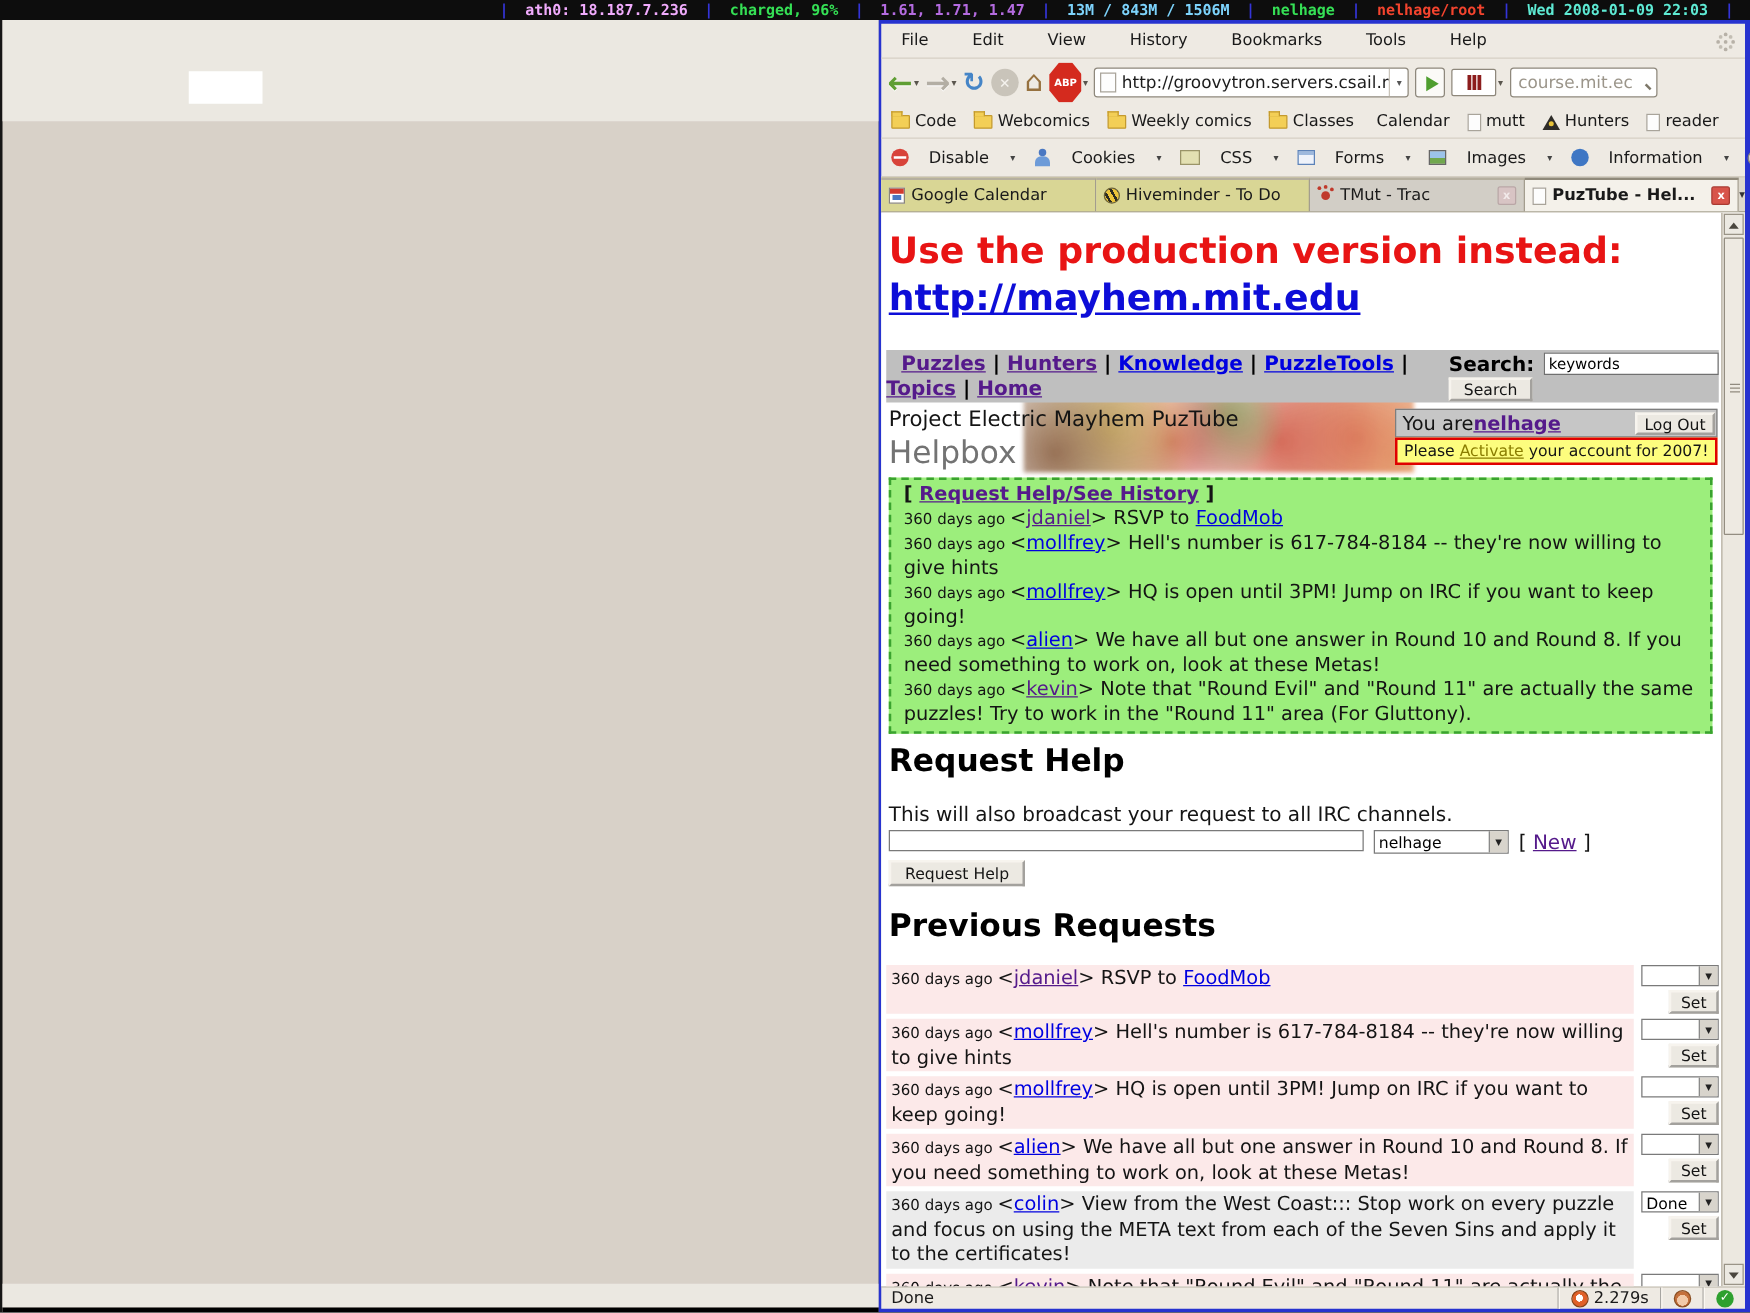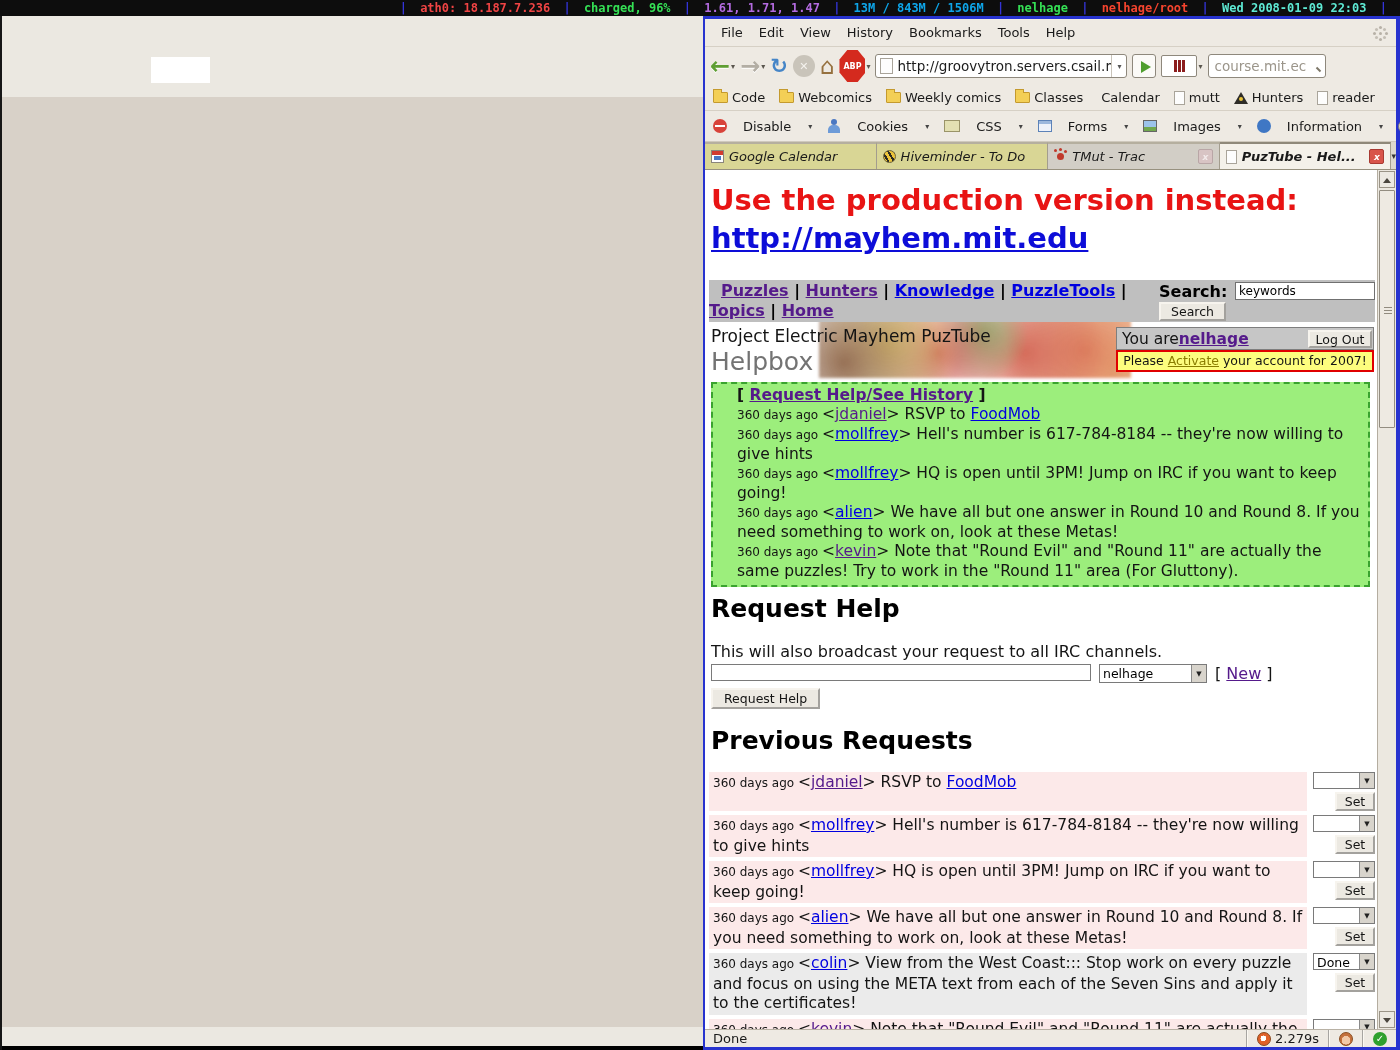--- a/index.html
+++ b/index.html
@@ -16,21 +16,21 @@
   #left-win { position:absolute; left:0; top:16px; width:703px; height:1034px; background:#d8d1c8; border-left:2px solid #161616; }
   .lw-top { position:absolute; left:0; top:0; right:0; height:81px; background:#ebe8e1; }
   .lw-whitebox { position:absolute; left:149px; top:41px; width:59px; height:26px; background:#ffffff; }
   .lw-status { position:absolute; left:0; bottom:4px; right:0; height:19px; background:#ebe8e1; }
   .lw-black { position:absolute; left:0; bottom:0; right:0; height:4px; background:#000; }
 
   
   #ffwin { position:absolute; left:703px; top:16px; width:697px; height:1034px; background:#2733cf; }
   #chrome { position:absolute; left:2px; top:3px; width:691px; height:1028px; background:#eeeae3; display:flex; flex-direction:column; }
 
-  .menubar { height:27px; display:flex; align-items:center; padding:0 8px; gap:0; font-size:13px; color:#1a1a1a; position:relative; }
+  .menubar { height:27px; display:flex; align-items:center; padding:0 8px; gap:19px; font-size:13px; color:#1a1a1a; position:relative; }
   .menu-item { padding:3px 8px; cursor:default; }
   .throbber { position:absolute; right:8px; top:6px; width:16px; height:16px; }
   .throbber i { position:absolute; left:7px; top:7px; width:3px; height:3px; border-radius:50%; background:#b7b1a7;
     box-shadow:6px 0 0 #b7b1a7, 4px 4px 0 #c3beb4, 0 6px 0 #b7b1a7, -4px 4px 0 #c3beb4, -6px 0 0 #b7b1a7, -4px -4px 0 #c3beb4, 0 -6px 0 #b7b1a7, 4px -4px 0 #c3beb4; }
 
   .navbar { height:39px; border-top:1px solid #d6d0c5; display:flex; align-items:center; padding:0 5px; gap:5px; }
   .tbtn { display:flex; align-items:center; justify-content:center; }
   .arrow-back { font-size:24px; font-weight:bold; color:#5f9e33; line-height:24px; text-shadow:0 1px 0 #fff; }
   .arrow-fwd  { font-size:24px; font-weight:bold; color:#b3aea4; line-height:24px; text-shadow:0 1px 0 #fff; }
   .caret { font-size:8px; color:#5a564e; margin-left:1px; }
@@ -70,21 +70,21 @@
   .ic-person::before { content:""; position:absolute; left:4px; top:0; width:6px; height:6px; border-radius:50%; background:#4a78c2; }
   .ic-person::after { content:""; position:absolute; left:1px; top:6px; width:12px; height:8px; border-radius:5px 5px 0 0; background:#6d9bd8; }
   .ic-css { width:16px; height:12px; background:#e3e0b2; border:1px solid #9a9468; }
   .ic-forms { width:14px; height:12px; background:#eef2fa; border:1px solid #5c82b8; box-shadow:inset 0 3px 0 #9db8dd; }
   .ic-images { width:14px; height:12px; background:linear-gradient(180deg,#9cc3ea 55%,#71a84e 55%); border:1px solid #666; }
   .ic-info { width:14px; height:14px; border-radius:50%; background:#3f77c4; color:#fff; font-size:10px; font-weight:bold; text-align:center; line-height:14px; }
   .ic-misc { width:13px; height:13px; border-radius:50%; background:radial-gradient(circle at 35% 30%,#f2f2f2,#9e9a92); border:1px solid #8a857b; }
   .ic-pencil { width:14px; height:4px; background:#e8a33a; border:1px solid #9a6a1e; transform:rotate(-40deg); }
 
   .tabbar { height:29px; background:#ddd8cd; display:flex; border-top:1px solid #cfc9bd; border-bottom:1px solid #97917f; }
-  .tab { width:186px; display:flex; align-items:center; gap:5px; padding:0 6px; font-size:13px; color:#1a1a1a; border-right:1px solid #a39d8e; border-top:2px solid #b5af9f; overflow:hidden;font-style:italic; }
+  .tab { width:186px; display:flex; align-items:center; gap:5px; padding:0 6px; font-size:13px; color:#1a1a1a; border-right:1px solid #a39d8e; border-top:2px solid #b5af9f; overflow:hidden; }
   .tab-loaded { background:#d9d695; }
   .tab-normal { background:#d2cec6; }
   .tab-active { background:#f4f1ea; font-weight:bold; border-top:2px solid #8f897a; }
   .tab-label { white-space:nowrap; overflow:hidden; flex:1; }
   .tab-close { width:15px; height:15px; flex:none; border-radius:2px; font-size:9px; font-weight:bold; display:flex; align-items:center; justify-content:center; }
   .close-gray { background:#d8c4c4; border:1px solid #b9a6a6; color:#f2eaea; }
   .close-red { background:#d8544a; border:1px solid #a83a32; color:#fff; }
   .tab-drop { flex:1; display:flex; align-items:center; justify-content:center; font-size:9px; color:#333; }
   .ico-bee { width:13px; height:13px; border-radius:50%; background:repeating-linear-gradient(60deg,#ecc43a 0 3px,#2b2b22 3px 5px); border:1px solid #6b6238; flex:none; }
   .ico-paw { width:7px; height:7px; border-radius:50%; background:#c0392b; position:relative; margin:0 3px; flex:none; }
@@ -123,21 +123,21 @@
   .page-title { position:absolute; left:6px; top:177px; font-size:25px; font-weight:normal; color:#737373; }
 
   .userbox { position:absolute; left:411px; top:157px; width:258px; height:23px; background:#c6c6c6; border:1px solid #7e7e7e;
              display:flex; align-items:center; font-size:15.5px; padding-left:5px; color:#141414; }
   .userbox b a { font-weight:bold; }
   .logout { margin-left:auto; margin-right:1px; width:64px; height:18px; font-size:12.5px; }
   .activate { position:absolute; left:411px; top:180px; width:258px; height:22px; background:#fdfd7e; border:2px solid #e00000;
               font-size:12.5px; line-height:17px; text-align:center; color:#141414; white-space:nowrap; overflow:hidden; }
 
   .greenbox { position:absolute; left:6px; top:212px; width:659px; background:#9cee7c; border:2px dashed #3aa32f;
-              padding:2px 6px 4px 24px; font-size:15.5px; line-height:19px; color:#141414; }
+              padding:2px 6px 4px 10px; font-size:15.5px; line-height:19px; color:#141414; }
   .gb-head { font-weight:bold; }
   .age { font-size:12px; }
 
   .h2 { position:absolute; left:6px; font-size:25px; font-weight:bold; color:#000; }
   .rh-desc { position:absolute; left:6px; top:472px; font-size:16px; color:#141414; }
   .rh-input { position:absolute; left:6px; top:494px; width:380px; height:17px; background:#fff; border:1px solid #7a7a7a; }
   .fselect { background:#fff; border:1px solid #7a7a7a; display:flex; align-items:stretch; font-size:12.5px; color:#000; }
   .fselect .val { flex:1; padding:1px 3px; white-space:nowrap; overflow:hidden; }
   .fselect .dbtn { width:15px; background:#d8d4cc; border-left:1px solid #8a8a8a; display:flex; align-items:center; justify-content:center; font-size:7px; color:#222; }
   .rh-select { position:absolute; left:394px; top:494px; width:108px; height:19px; }
@@ -176,33 +176,33 @@
 </style>
 </head>
 <body>
 
 <div id="screen">
 
   <div id="sysbar">
     
       <span style="color: rgb(52, 52, 216);">|</span>
     
-      <span style="color: #ef4444;">ath0: 18.187.7.236</span>
+      <span style="color: #f0abfc;">ath0: 18.187.7.236</span>
     
       <span style="color: rgb(52, 52, 216);">|</span>
     
       <span style="color: rgb(53, 224, 85);">charged, 96%</span>
     
       <span style="color: rgb(52, 52, 216);">|</span>
     
       <span style="color: rgb(180, 107, 224);">1.61, 1.71, 1.47</span>
     
       <span style="color: rgb(52, 52, 216);">|</span>
     
-      <span style="color: #0ea5e9; margin-top: 28px;">13M / 843M / 1506M</span>
+      <span style="color: #7dd3fc; margin-top: 28px;">13M / 843M / 1506M</span>
     
       <span style="color: rgb(52, 52, 216);">|</span>
     
       <span style="color: rgb(53, 224, 85);">nelhage</span>
     
       <span style="color: rgb(52, 52, 216);">|</span>
     
       <span style="color: rgb(244, 68, 46);">nelhage/root</span>
     
       <span style="color: rgb(52, 52, 216);">|</span>

